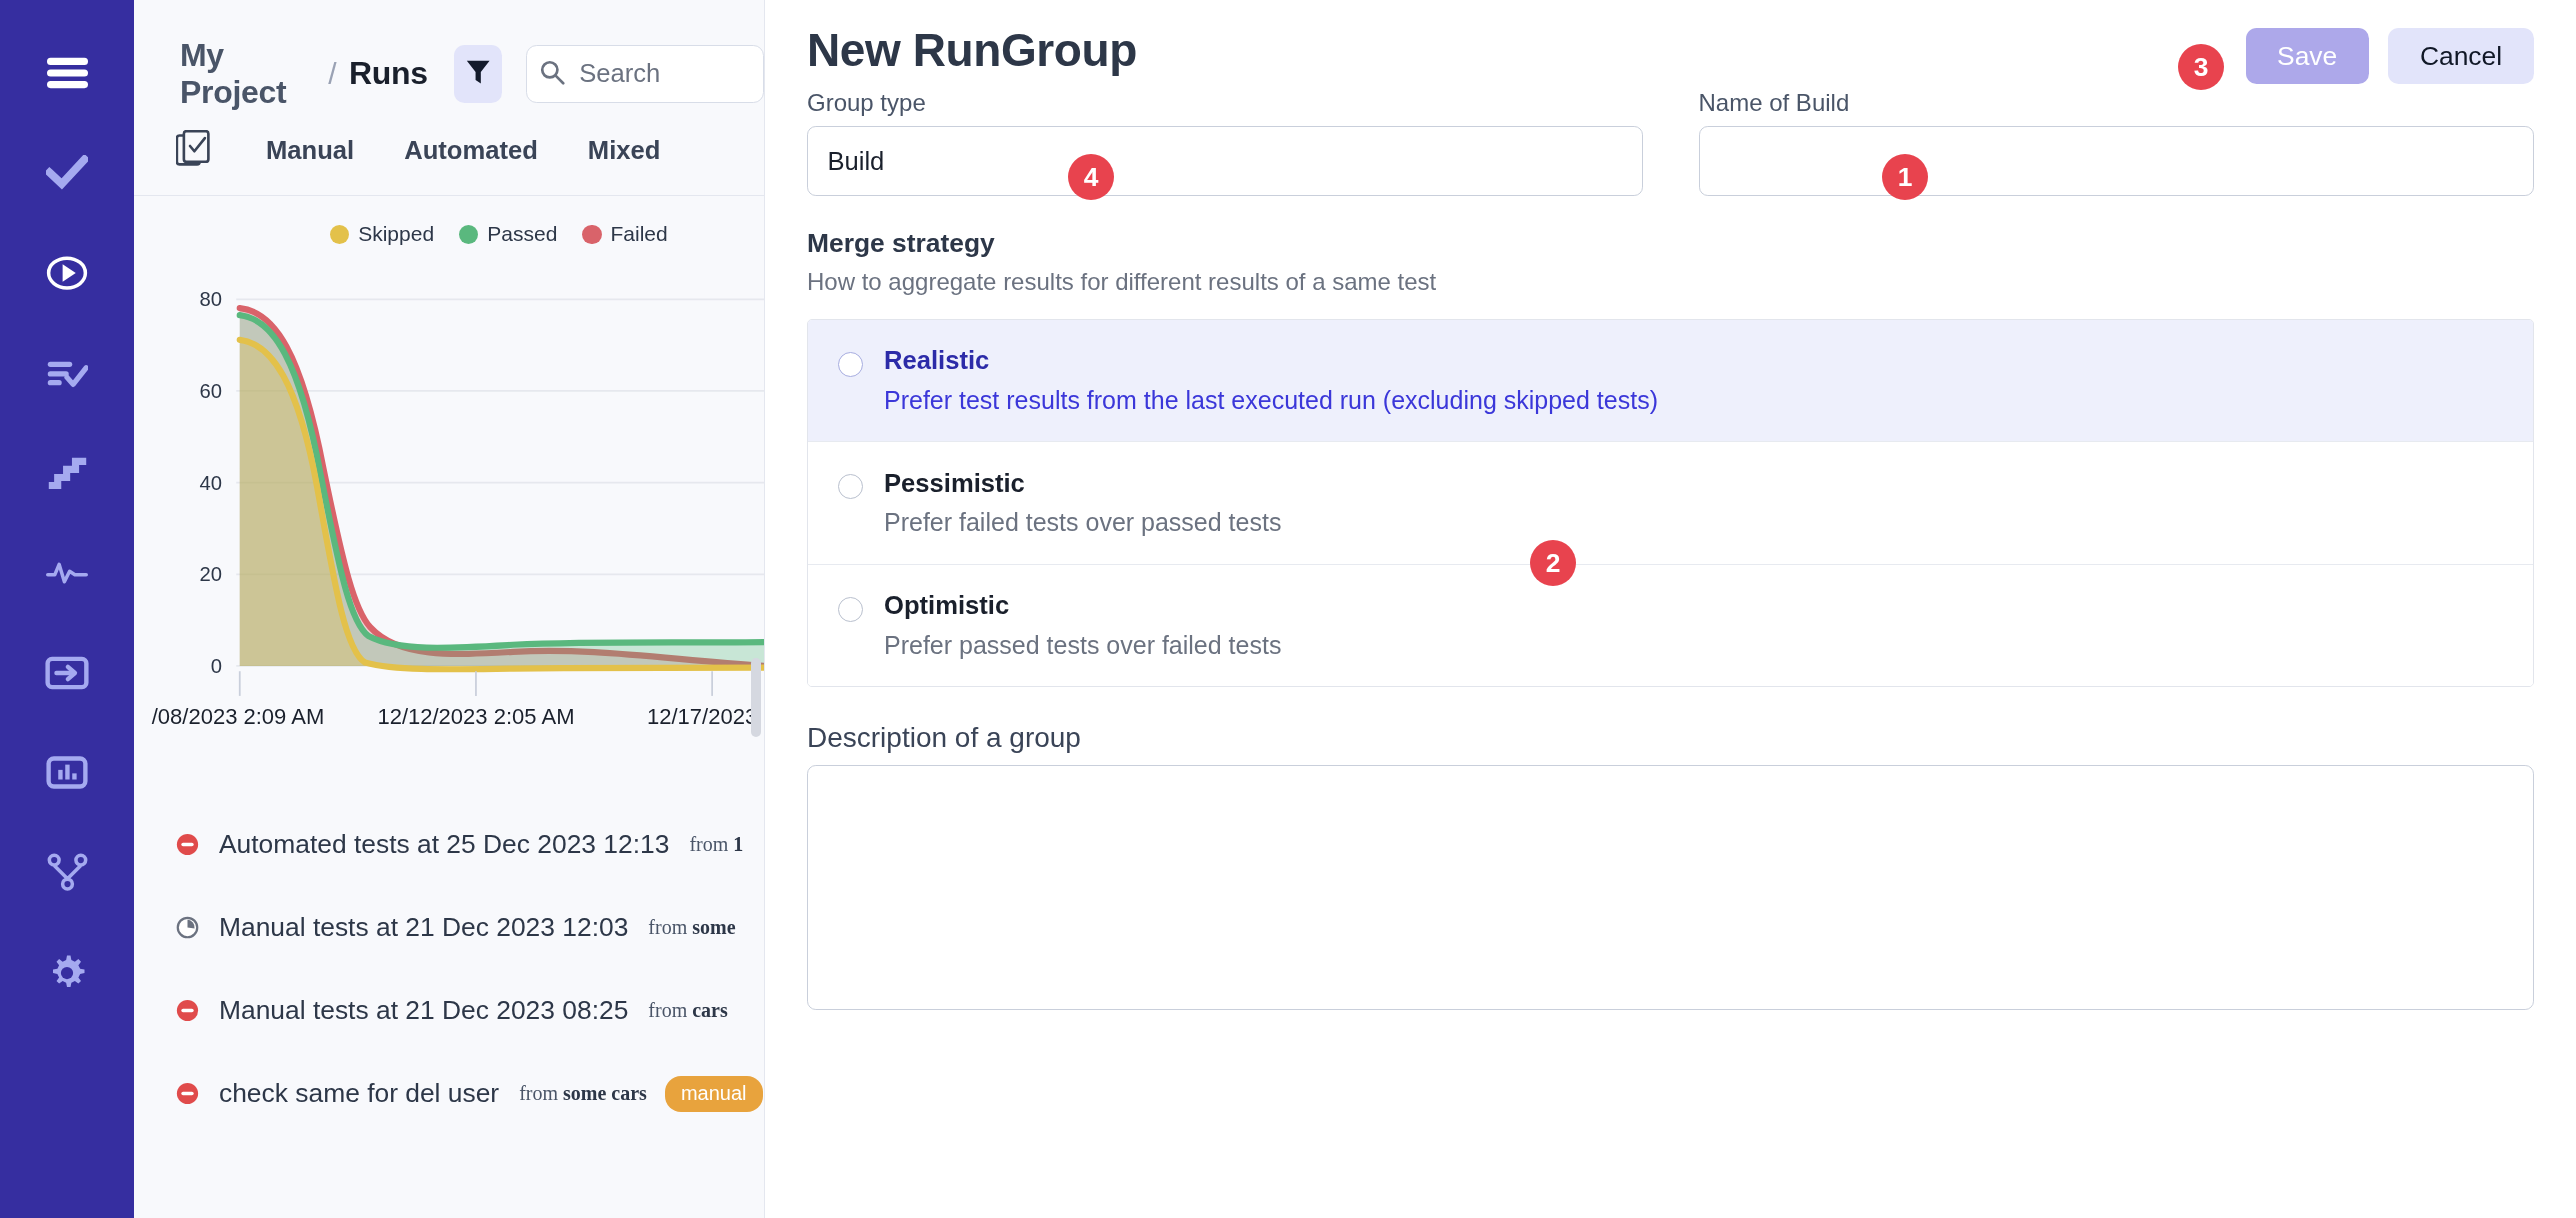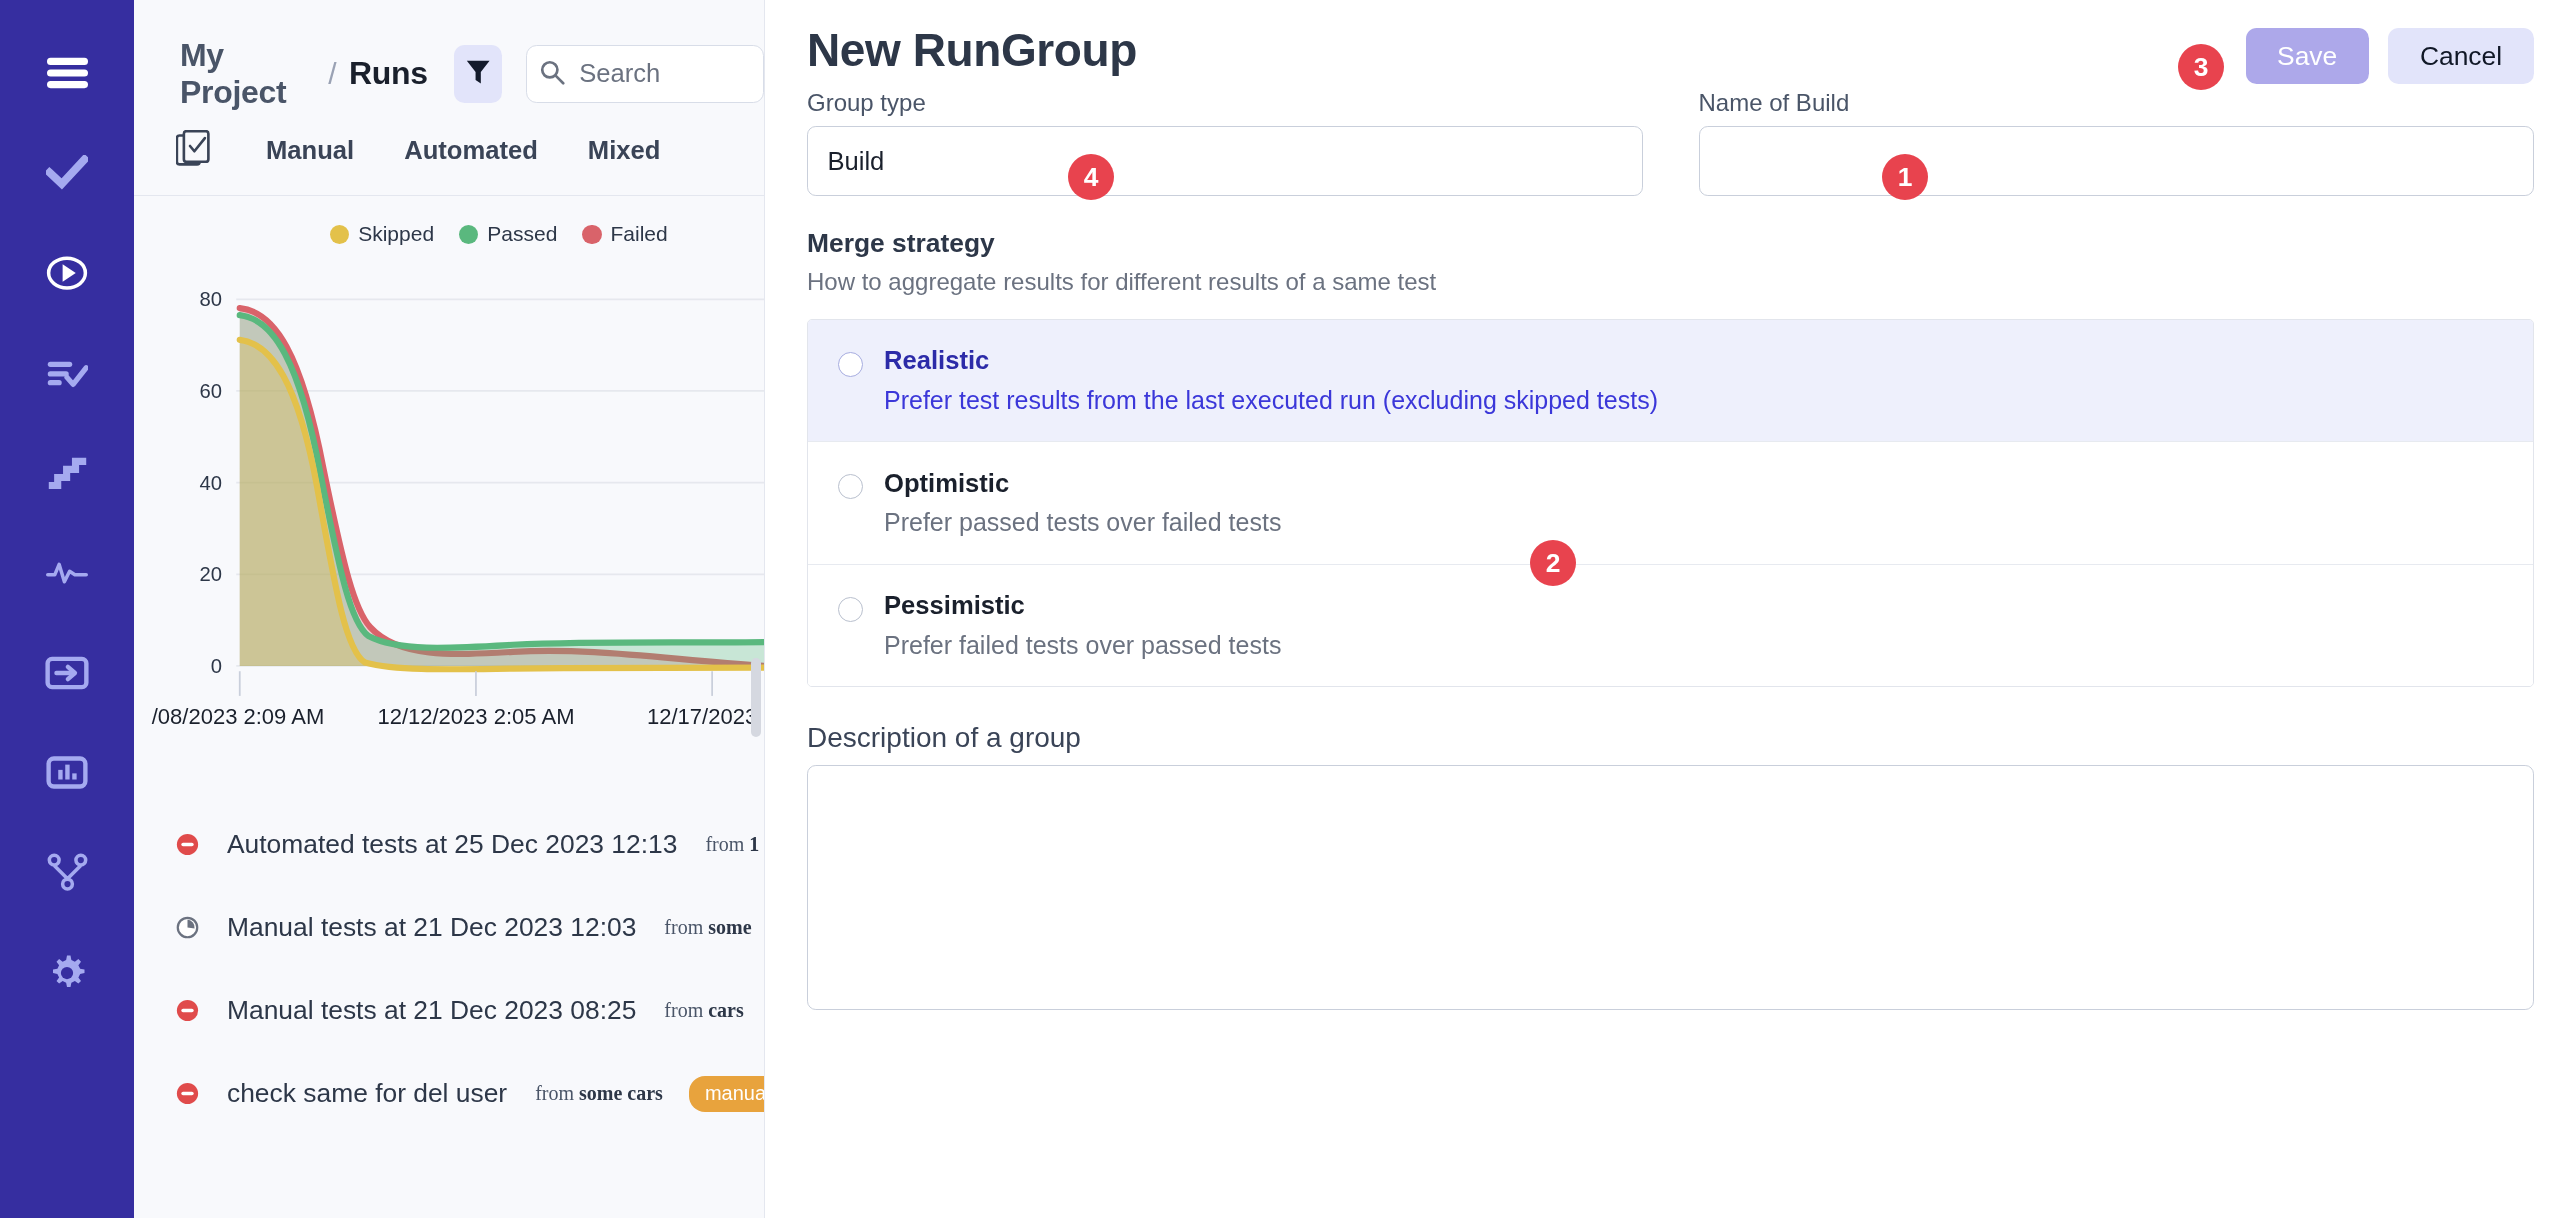--- a/index.html
+++ b/index.html
@@ -155,21 +155,21 @@
     border-radius: 5.3px;
   }
 
   
   #run-list { padding: 26.4px 0 0 0; }
   .run-item {
     display: flex;
     align-items: center;
     height: 83px;
     padding-left: 42px;
-    gap: 12px;
+    gap: 4px;
     white-space: nowrap;
     overflow: hidden;
     cursor: pointer;
   }
   .run-status { flex: 0 0 auto; margin-right: 16px; display: flex; align-items: center; }
   .run-title { font-size: 26.4px; color: #2D3748; }
   .run-from {
     font-size: 20px;
     color: #4A5568;
     margin-left: 16px;
@@ -608,30 +608,30 @@
         <span class="radio"></span>
         <div>
           <div class="strategy-name">Realistic</div>
           <div class="strategy-desc">Prefer test results from the last executed run (excluding skipped tests)</div>
         </div>
       </div>
 
       <div class="strategy">
         <span class="radio"></span>
         <div>
-          <div class="strategy-name">Optimistic</div>
-          <div class="strategy-desc">Prefer passed tests over failed tests</div>
+          <div class="strategy-name">Pessimistic</div>
+          <div class="strategy-desc">Prefer failed tests over passed tests</div>
         </div>
       </div>
 
       <div class="strategy">
         <span class="radio"></span>
         <div>
-          <div class="strategy-name">Pessimistic</div>
-          <div class="strategy-desc">Prefer failed tests over passed tests</div>
+          <div class="strategy-name">Optimistic</div>
+          <div class="strategy-desc">Prefer passed tests over failed tests</div>
         </div>
       </div>
 
     </div>
 
     <div id="desc-label">Description of a group</div>
     <textarea id="desc-textarea" placeholder="" style=""></textarea>
 
   </div>
 

